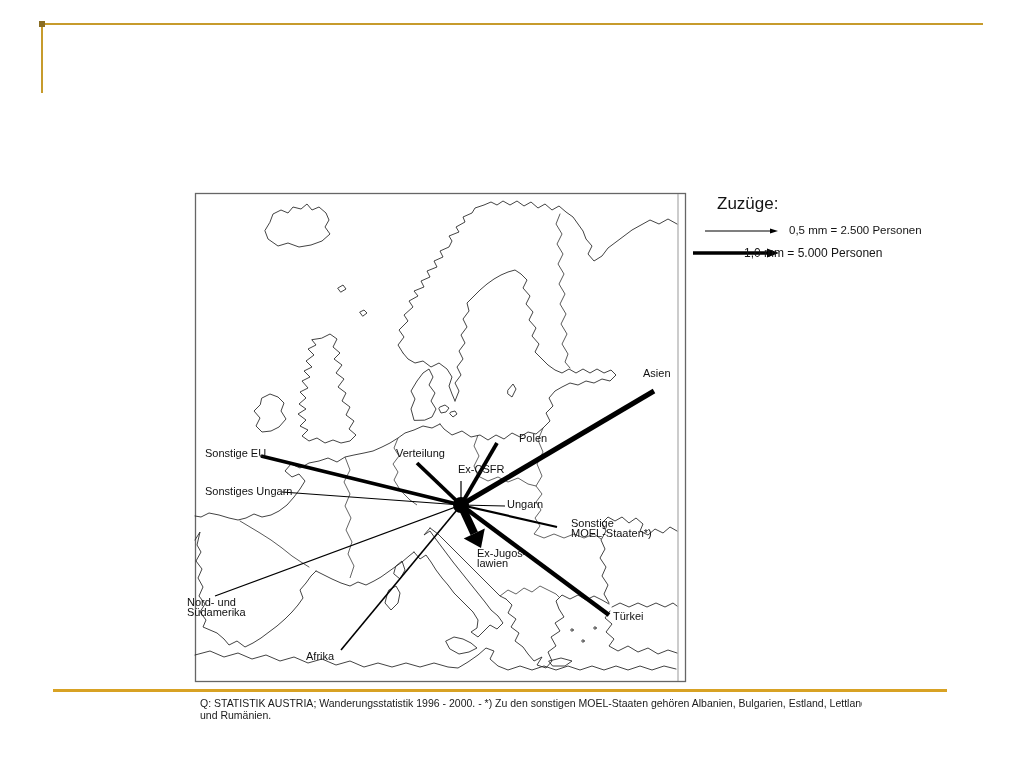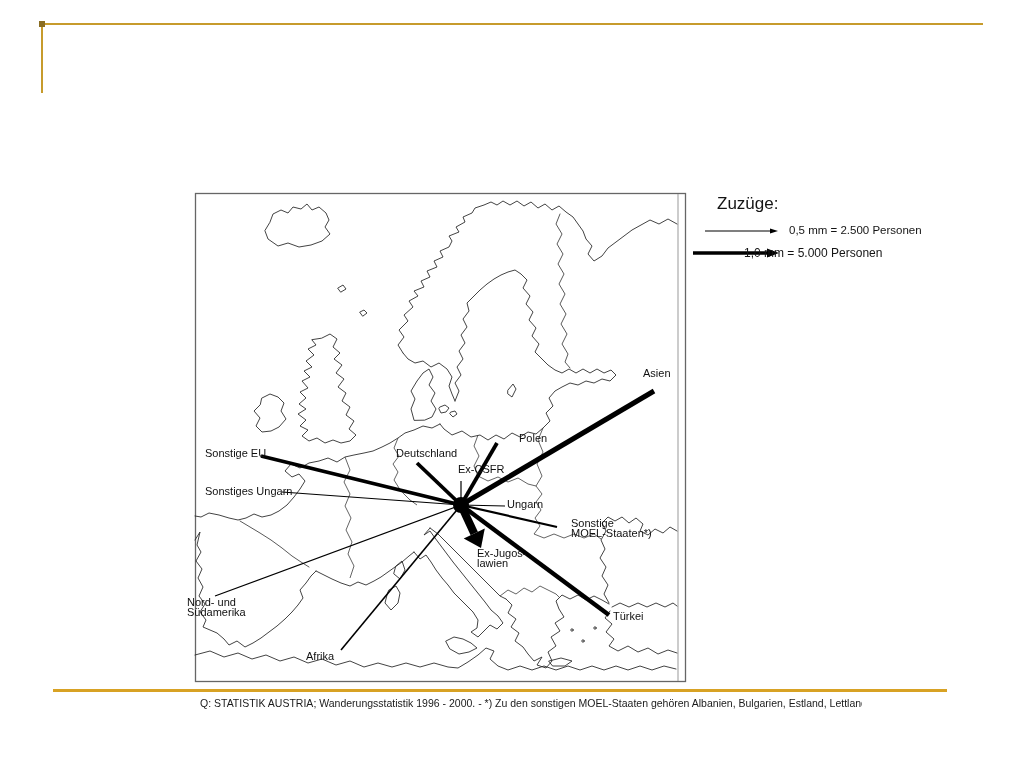--- a/index.html
+++ b/index.html
@@ -161,36 +161,37 @@
     </g>
     <g>
       <line x1="693" y1="253" x2="768" y2="253" stroke="#000" stroke-width="3.4"></line>
       <polygon points="779,253 767,248.5 767,257.5" fill="#000"></polygon>
     </g>
   </svg>
 
   <div id="map-labels" class="abs">
       <div class="map-label" style="left: 205px; top: 448px; text-align: right;">Sonstige EU</div>
       <div class="map-label" style="left: 205px; top: 486px;">Sonstiges Ungarn</div>
-      <div class="map-label" style="left: 396px; top: 448px;">Deutschland</div>
+      <div class="map-label" style="left: 396px; top: 448px;">Verteilung</div>
       <div class="map-label" style="left: 458px; top: 464px;">Ex-CSFR</div>
       <div class="map-label" style="left: 487px; top: 433px; margin-left: 32px;">Polen</div>
       <div class="map-label" style="left: 643px; top: 368px;">Asien</div>
       <div class="map-label" style="left: 507px; top: 499px;">Ungarn</div>
       <div class="map-label" style="left: 559px; top: 518px; margin-left: 12px;">Sonstige
 MOEL-Staaten*)</div>
       <div class="map-label" style="left: 477px; top: 548px;">Ex-Jugos-
 lawien</div>
       <div class="map-label" style="left: 613px; top: 611px;">Türkei</div>
       <div class="map-label" style="left: 306px; top: 651px;">Afrika</div>
       <div class="map-label" style="left: 187px; top: 597px;">Nord- und
 Südamerika</div>
     </div>
 
   <div class="abs legend-title">Zuzüge:</div>
   <div class="abs legend-label-1">0,5 mm = 2.500 Personen</div>
   <div class="abs legend-label-2">1,0 mm = 5.000 Personen</div>
 
   <div class="abs footer">
     <div class="fline">Q: STATISTIK AUSTRIA; Wanderungsstatistik 1996 - 2000. - *) Zu den sonstigen MOEL-Staaten gehören Albanien, Bulgarien, Estland, Lettland, Litauen</div>
+    <div class="fline">und Rumänien.</div>
   </div>
 
 </div>
 
 </body></html>

